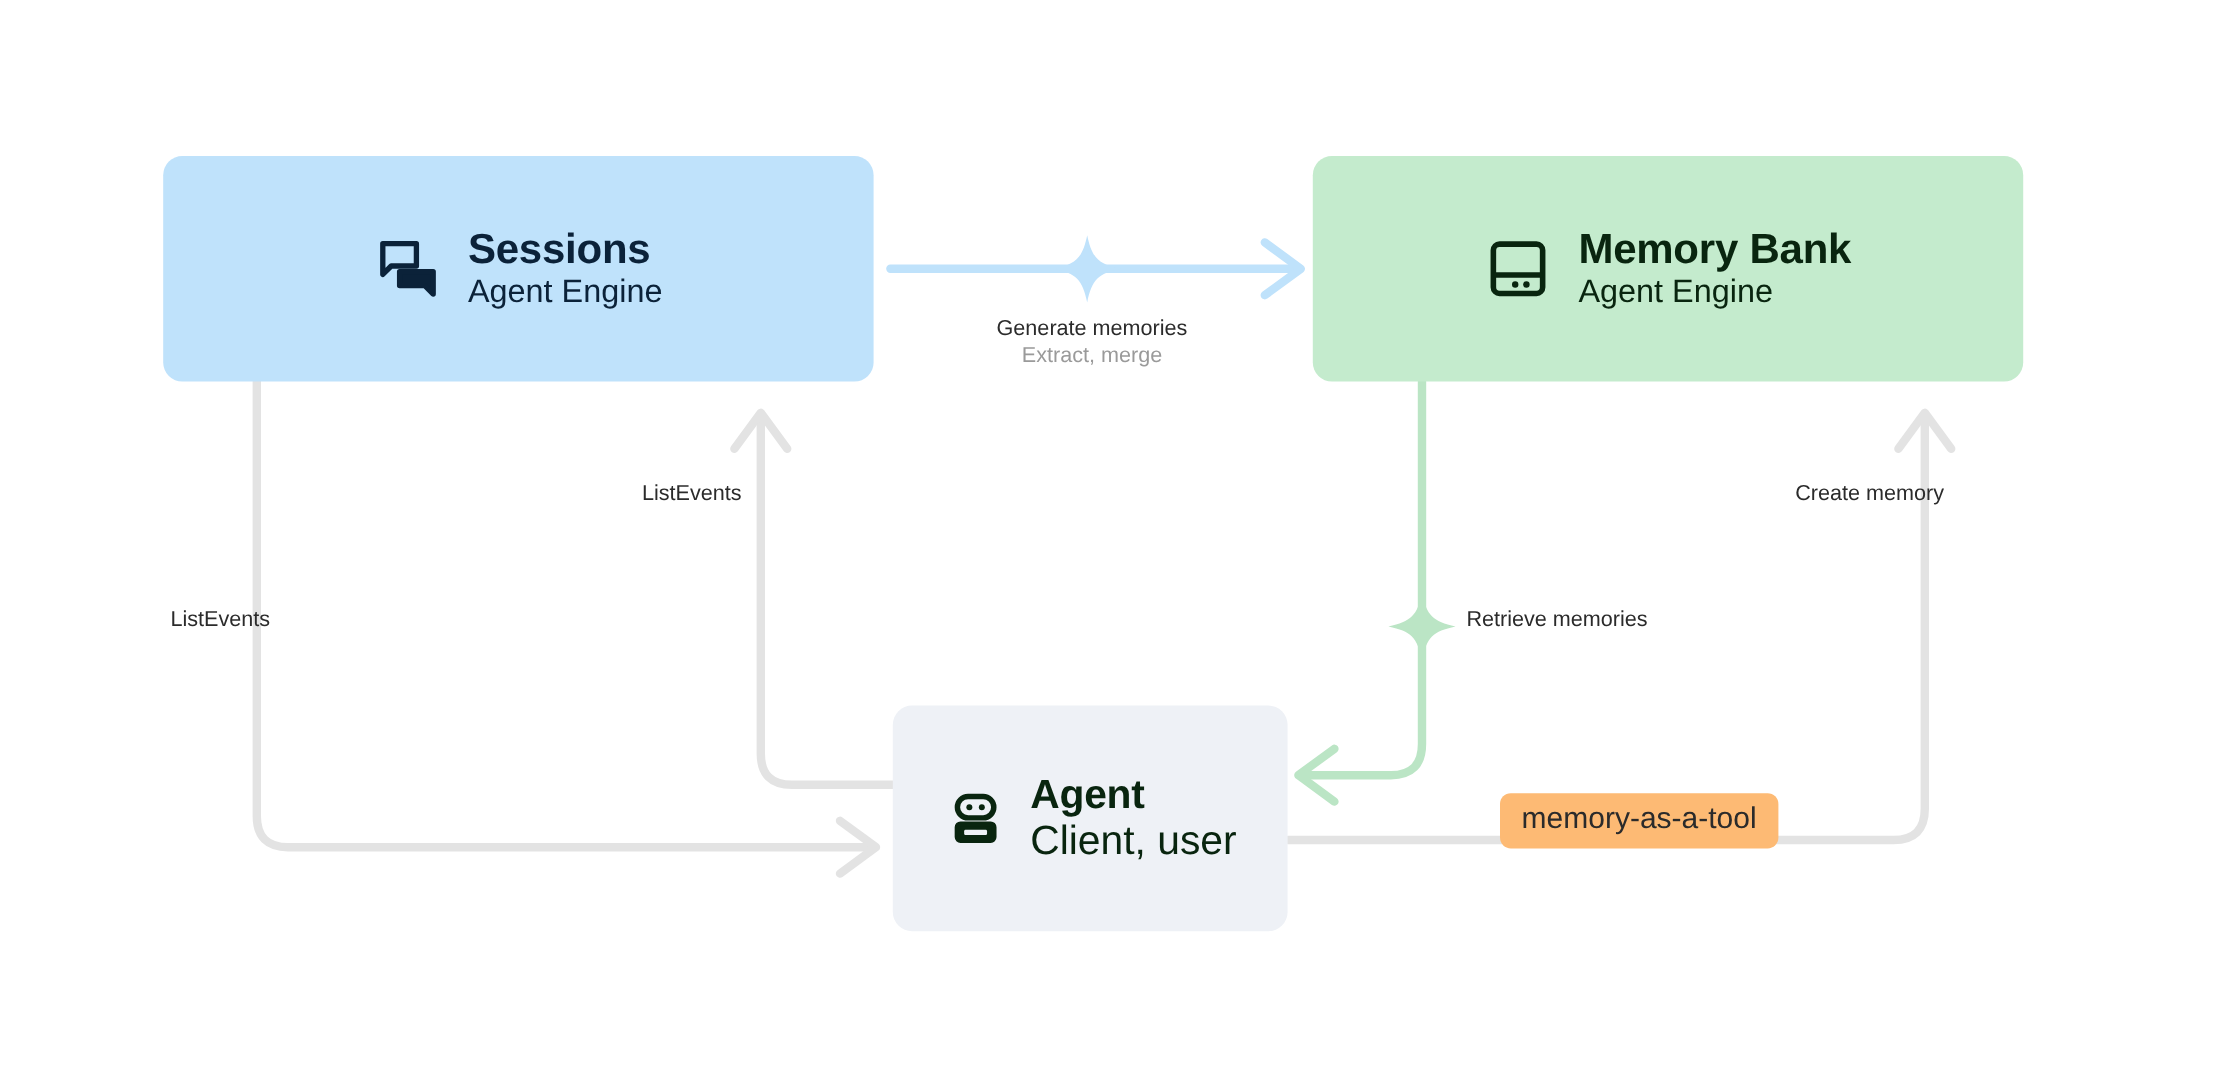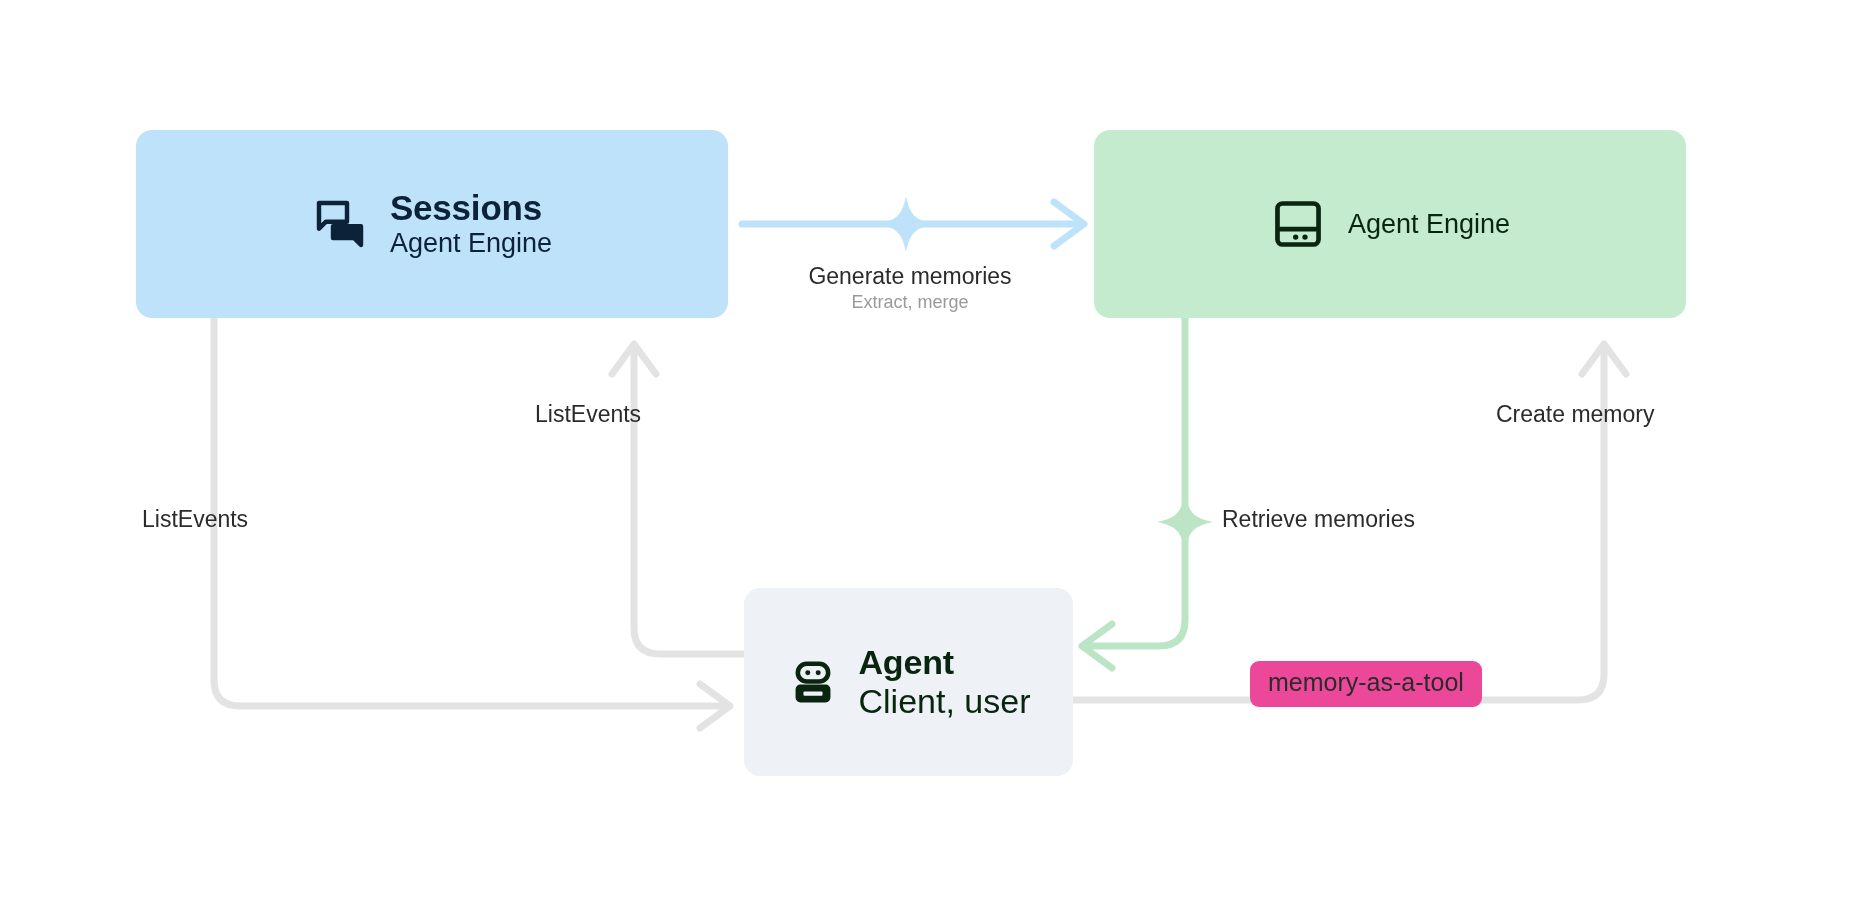--- a/index.html
+++ b/index.html
@@ -106,21 +106,21 @@
   #node-agent .node-inner { gap: 20px; }
   #node-agent .node-title { font-size: 34px; }
   #node-agent .node-sub { font-size: 34px; }
 
   
   .edge-label {
     position: absolute;
     white-space: nowrap;
   }
   .edge-label .label-main {
-    font-size: 23px;
+    font-size: 18px;
     color: #2b2b2b;
     line-height: 1.25;
     display: block;
   }
   .edge-label .label-sub {
     font-size: 18px;
     color: #9a9a9a;
     line-height: 1.25;
     display: block;
     text-align: center;
@@ -146,21 +146,21 @@
   }
   #label-create {
     left: 1496px;
     top: 400px;
   }
 
   .pill {
     position: absolute;
     left: 1250px;
     top: 661px;
-    background: #ec4899;
+    background: #fdba74;
     border-radius: 9px;
     padding: 8px 18px 10px 18px;
     font-size: 25px;
     color: #2b2b2b;
     white-space: nowrap;
     line-height: 1.1;
   }
 </style>
 </head>
 <body>
@@ -204,20 +204,21 @@
 
   <div class="node" id="node-memory-bank">
     <div class="node-inner">
       <svg class="node-icon" width="56" height="56" viewBox="0 0 24 24" xmlns="http://www.w3.org/2000/svg">
         <rect x="3.2" y="3.2" width="17.6" height="17.6" rx="2.2" fill="none" stroke="#09250f" stroke-width="2"></rect>
         <line x1="3.2" y1="14.2" x2="20.8" y2="14.2" stroke="#09250f" stroke-width="2"></line>
         <circle cx="11" cy="17.6" r="1.15" fill="#09250f"></circle>
         <circle cx="15" cy="17.6" r="1.15" fill="#09250f"></circle>
       </svg>
       <div class="node-text">
+        <span class="node-title">Memory Bank</span>
         <span class="node-sub">Agent Engine</span>
       </div>
     </div>
   </div>
 
   <div class="node" id="node-agent">
     <div class="node-inner">
       <svg class="node-icon" width="52" height="52" viewBox="0 0 24 24" xmlns="http://www.w3.org/2000/svg">
         <rect x="5" y="3.6" width="14" height="8.2" rx="4.1" fill="none" stroke="#09250f" stroke-width="2.1"></rect>
         <circle cx="9.6" cy="7.7" r="1.15" fill="#09250f"></circle>

